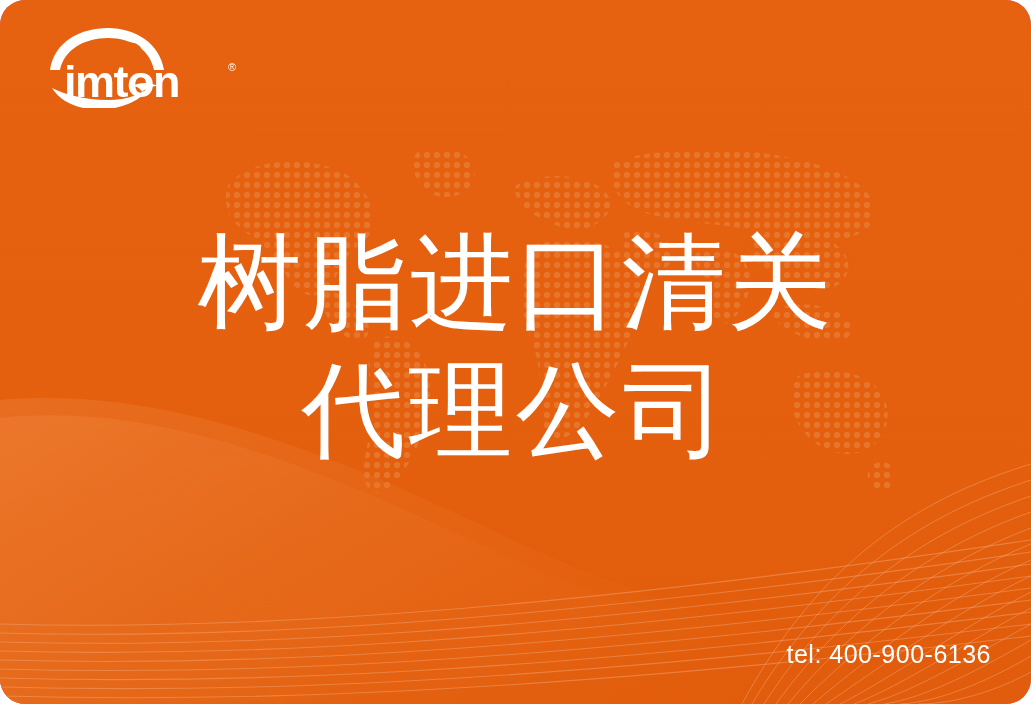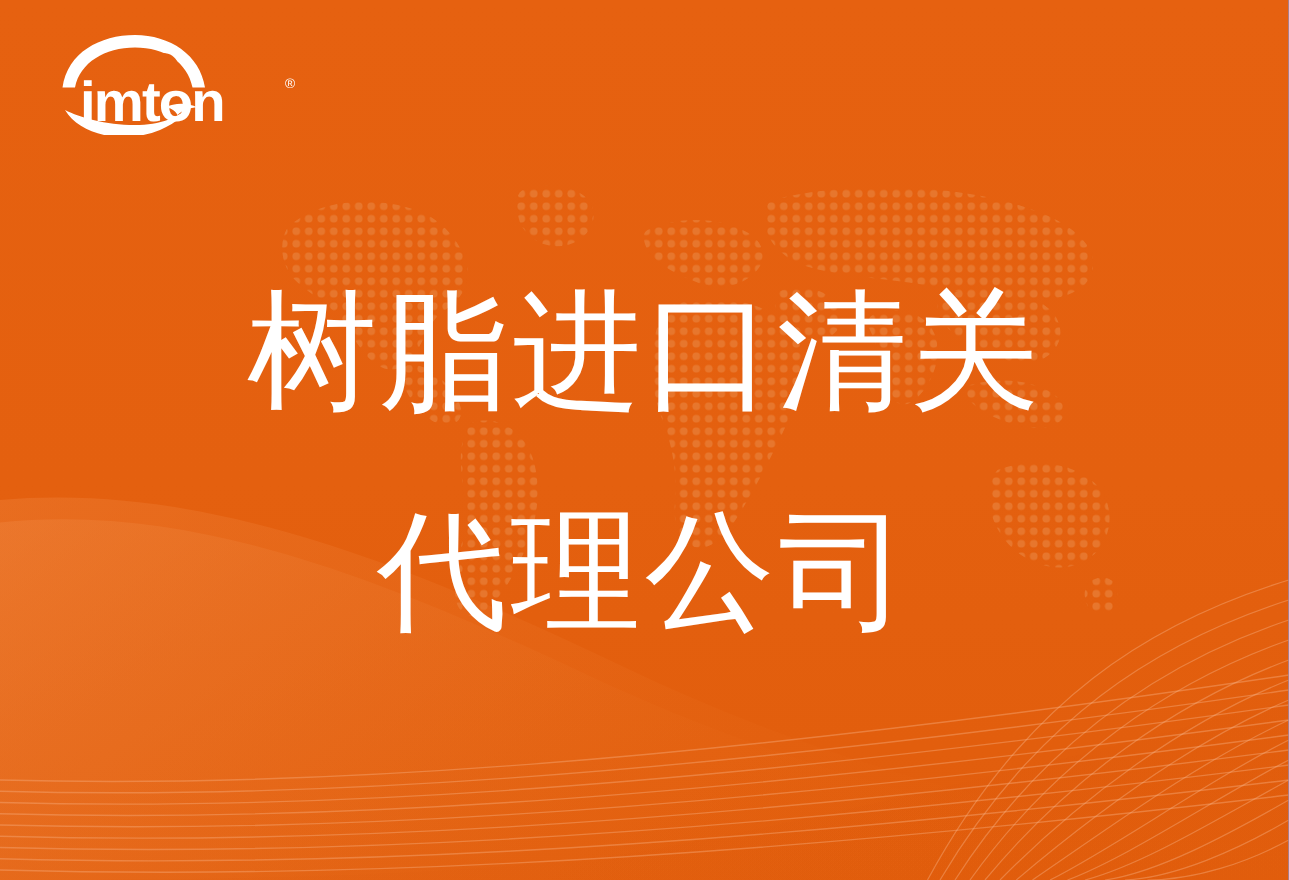--- a/index.html
+++ b/index.html
@@ -5,22 +5,23 @@
   html, body {
     margin: 0;
     padding: 0;
     background: #ffffff;
   }
   #poster {
     position: relative;
     width: 1031px;
     height: 704px;
     overflow: hidden;
-    background: #1d4ed8;
+    background: #ec4899;
     font-family: "Liberation Sans", "DejaVu Sans", sans-serif;
+    border-radius: 25px;
   }
 
   
   .bg-layer {
     position: absolute;
     inset: 0;
     width: 100%;
     height: 100%;
     pointer-events: none;
   }
@@ -86,21 +87,21 @@
     width: 1031px;
     text-align: center;
     color: #ffffff;
     font-size: 104px;
     line-height: 128px;
     font-weight: 400;
     letter-spacing: 2px;
     white-space: nowrap;
   }
   .headline .line { display: block; }
-  .headline .line2 { letter-spacing: 3px; margin-top: 48px; }
+  .headline .line2 { letter-spacing: 3px; }
 
   
   .phone {
     position: absolute;
     right: 40px;
     bottom: 37px;
     color: #ffffff;
     font-size: 25px;
     line-height: 1;
     font-weight: 400;
@@ -251,14 +252,15 @@
     </svg>
     <div class="logo-word">imton</div>
     <div class="logo-reg">®</div>
   </div>
 
   <div class="headline">
     <span class="line line1">树脂进口清关</span>
     <span class="line line2">代理公司</span>
   </div>
 
+  <div class="phone">tel: 400-900-6136</div>
 
 </div>
 
 </body></html>

